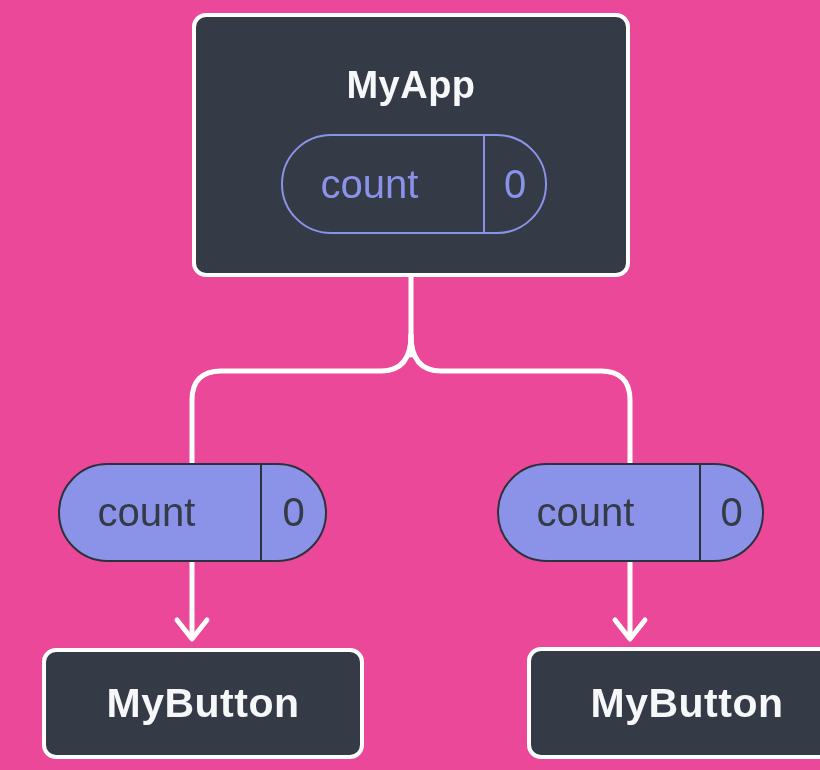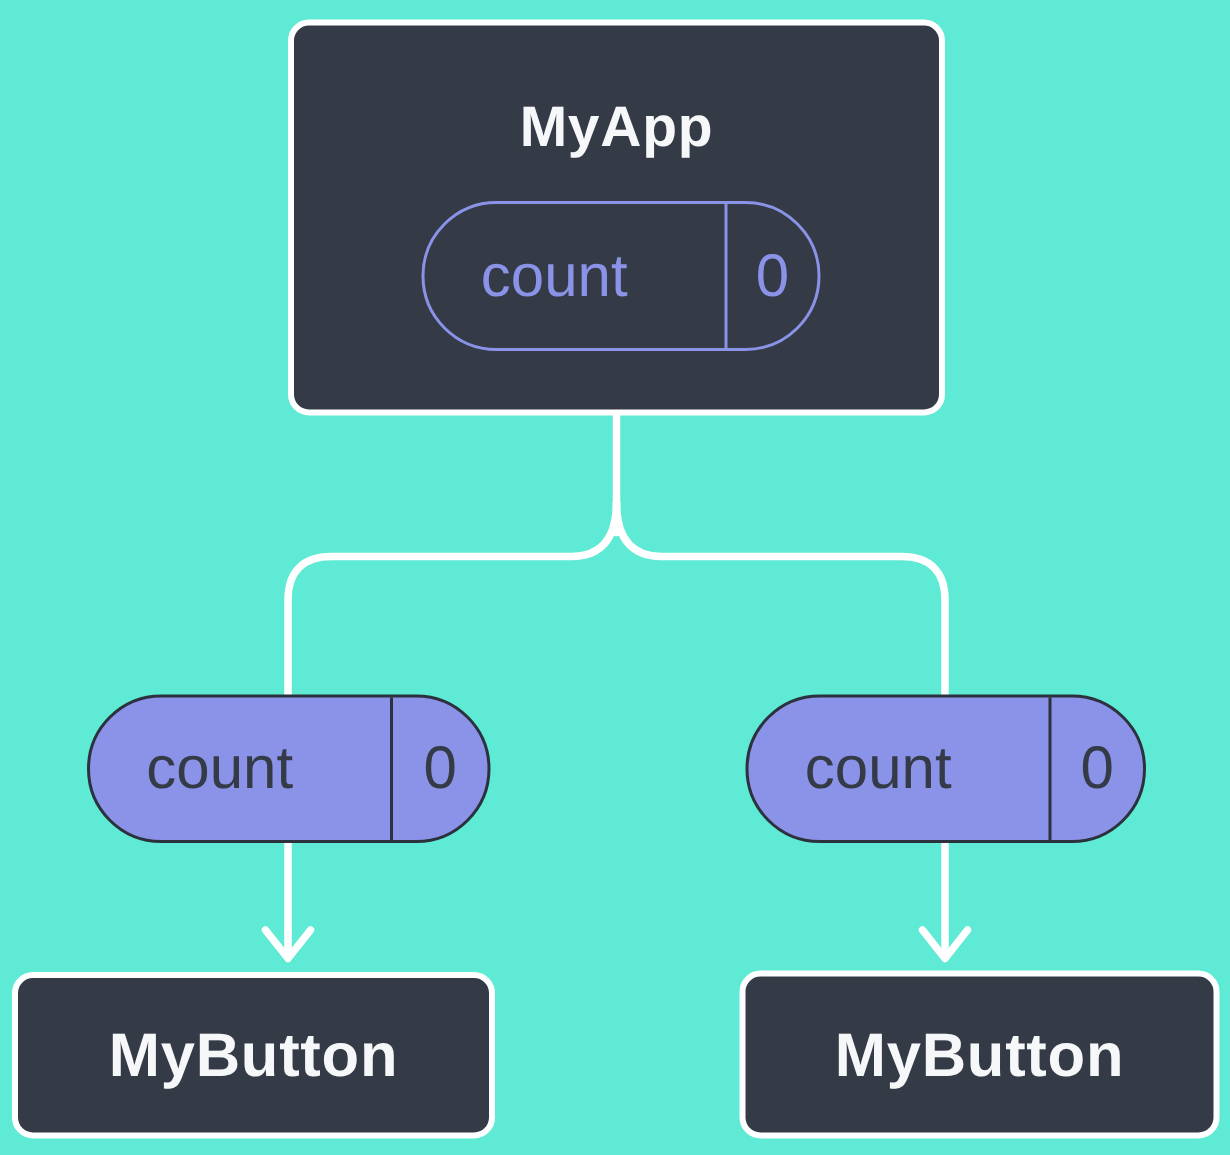--- a/index.html
+++ b/index.html
@@ -6,21 +6,21 @@
     margin: 0;
     padding: 0;
     background: #000000;
     font-family: "Liberation Sans", sans-serif;
   }
   .canvas {
     position: relative;
     width: 820px;
     height: 770px;
     overflow: hidden;
-    background: #5eead4;
+    background: #ec4899;
   }
   .connectors {
     position: absolute;
     left: 0;
     top: 0;
     width: 820px;
     height: 770px;
   }
   .box {
     position: absolute;
@@ -46,20 +46,21 @@
     left: 0;
     right: 0;
     top: 46px;
     font-size: 38px;
     line-height: 44px;
   }
   .button-box {
     display: flex;
     align-items: center;
     justify-content: center;
+    margin-left: 34px;
   }
   .button-box .box-title {
     font-size: 41px;
   }
   .box-left {
     left: 8px;
     top: 648px;
     width: 322px;
     height: 111px;
   }

